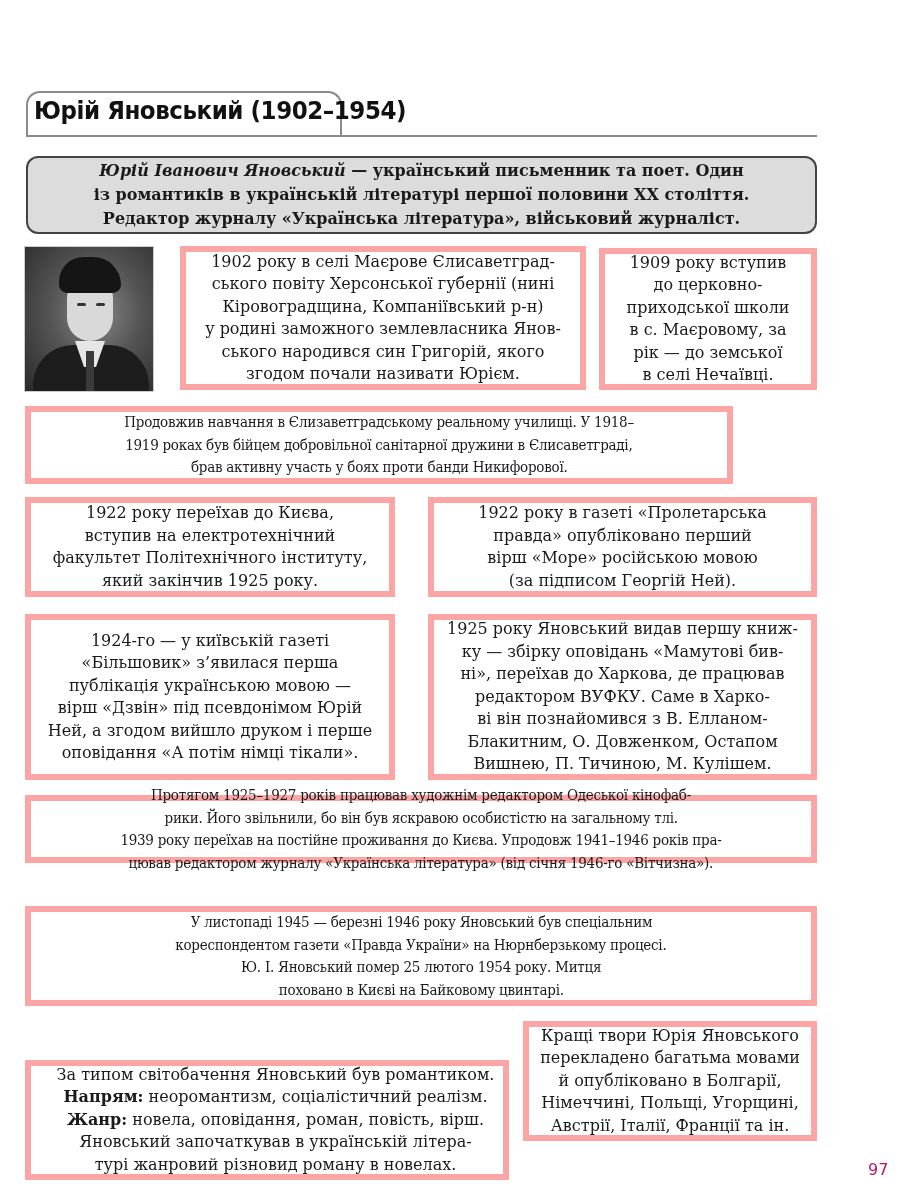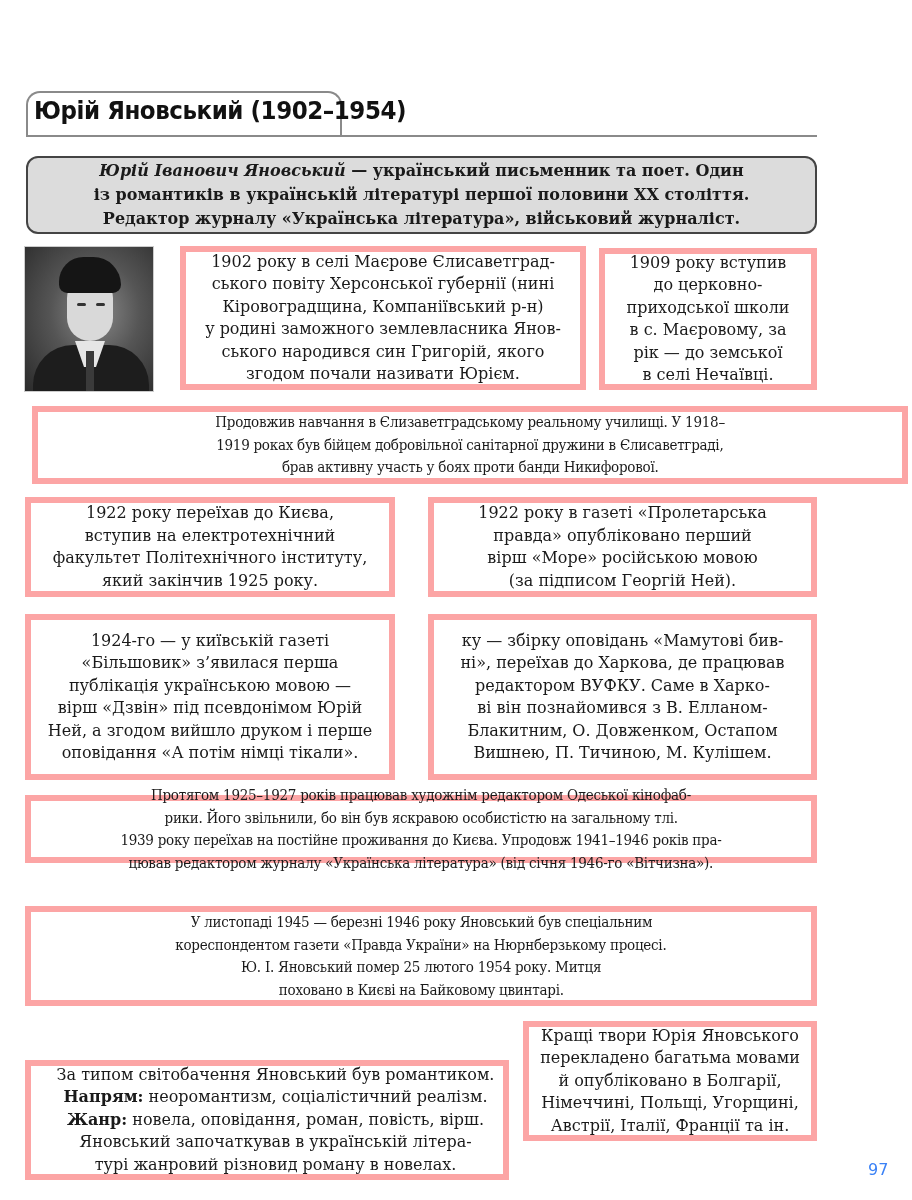--- a/index.html
+++ b/index.html
@@ -44,21 +44,21 @@
   }
   .portrait .hair { position: absolute; left: 34px; top: 10px; width: 62px; height: 36px; background: #151515; border-radius: 30px 34px 10px 10px; }
   .portrait .face { position: absolute; left: 42px; top: 30px; width: 46px; height: 64px; background: #d9d9d9; border-radius: 22px 22px 24px 24px; }
   .portrait .eye1, .portrait .eye2 { position: absolute; top: 56px; width: 9px; height: 3px; background: #333; border-radius: 2px; }
   .portrait .eye1 { left: 52px; } .portrait .eye2 { left: 71px; }
   .portrait .suit { position: absolute; left: 8px; top: 98px; width: 116px; height: 60px; background: #1d1d1d; border-radius: 40px 40px 0 0; }
   .portrait .collar { position: absolute; left: 50px; top: 94px; width: 30px; height: 26px; background: #e6e6e6; clip-path: polygon(0 0,100% 0,70% 100%,30% 100%); }
   .portrait .tie { position: absolute; left: 61px; top: 104px; width: 8px; height: 40px; background: #3a3a3a; }
   .page-num {
     position: absolute; left: 868px; top: 1160px;
-    font-family: "DejaVu Sans", "Liberation Sans", sans-serif; font-size: 16px; color: #3b82f6;
+    font-family: "DejaVu Sans", "Liberation Sans", sans-serif; font-size: 16px; color: #be185d;
   }
 </style>
 </head>
 <body>
 
 <div class="title-tab"></div>
 <div class="title-text">Юрій Яновський (1902–1954)</div>
 <div class="title-rule"></div>
 
 <div class="intro">
@@ -90,21 +90,21 @@
 
 <div class="box" style="left:599px;top:248px;width:218px;height:142px;">
   <span class="line">1909 року вступив</span>
   <span class="line">до церковно-</span>
   <span class="line">приходської школи</span>
   <span class="line">в с. Маєровому, за</span>
   <span class="line">рік — до земської</span>
   <span class="line">в селі Нечаївці.</span>
 </div>
 
-<div class="box narrow" style="left:25px;top:406px;width:876px;height:78px;margin-left:7px;">
+<div class="box narrow" style="left:25px;top:406px;width:708px;height:78px;">
   <span class="line">Продовжив навчання в Єлизаветградському реальному училищі. У 1918–</span>
   <span class="line">1919 роках був бійцем добровільної санітарної дружини в Єлисаветграді,</span>
   <span class="line">брав активну участь у боях проти банди Никифорової.</span>
 </div>
 
 <div class="box" style="left:25px;top:497px;width:370px;height:100px;">
   <span class="line">1922 року переїхав до Києва,</span>
   <span class="line">вступив на електротехнічний</span>
   <span class="line">факультет Політехнічного інституту,</span>
   <span class="line">який закінчив 1925 року.</span>
@@ -120,20 +120,21 @@
 <div class="box" style="left:25px;top:614px;width:370px;height:166px;">
   <span class="line">1924-го — у київській газеті</span>
   <span class="line">«Більшовик» з’явилася перша</span>
   <span class="line">публікація українською мовою —</span>
   <span class="line">вірш «Дзвін» під псевдонімом Юрій</span>
   <span class="line">Ней, а згодом вийшло друком і перше</span>
   <span class="line">оповідання «А потім німці тікали».</span>
 </div>
 
 <div class="box" style="left:428px;top:614px;width:389px;height:166px;">
+  <span class="line">1925 року Яновський видав першу книж-</span>
   <span class="line">ку — збірку оповідань «Мамутові бив-</span>
   <span class="line">ні», переїхав до Харкова, де працював</span>
   <span class="line">редактором ВУФКУ. Саме в Харко-</span>
   <span class="line">ві він познайомився з  В. Елланом-</span>
   <span class="line">Блакитним, О. Довженком, Остапом</span>
   <span class="line">Вишнею, П. Тичиною, М. Кулішем.</span>
 </div>
 
 <div class="box narrow" style="left:25px;top:795px;width:792px;height:68px;">
   <span class="line">Протягом 1925–1927 років працював художнім редактором Одеської кінофаб-</span>

